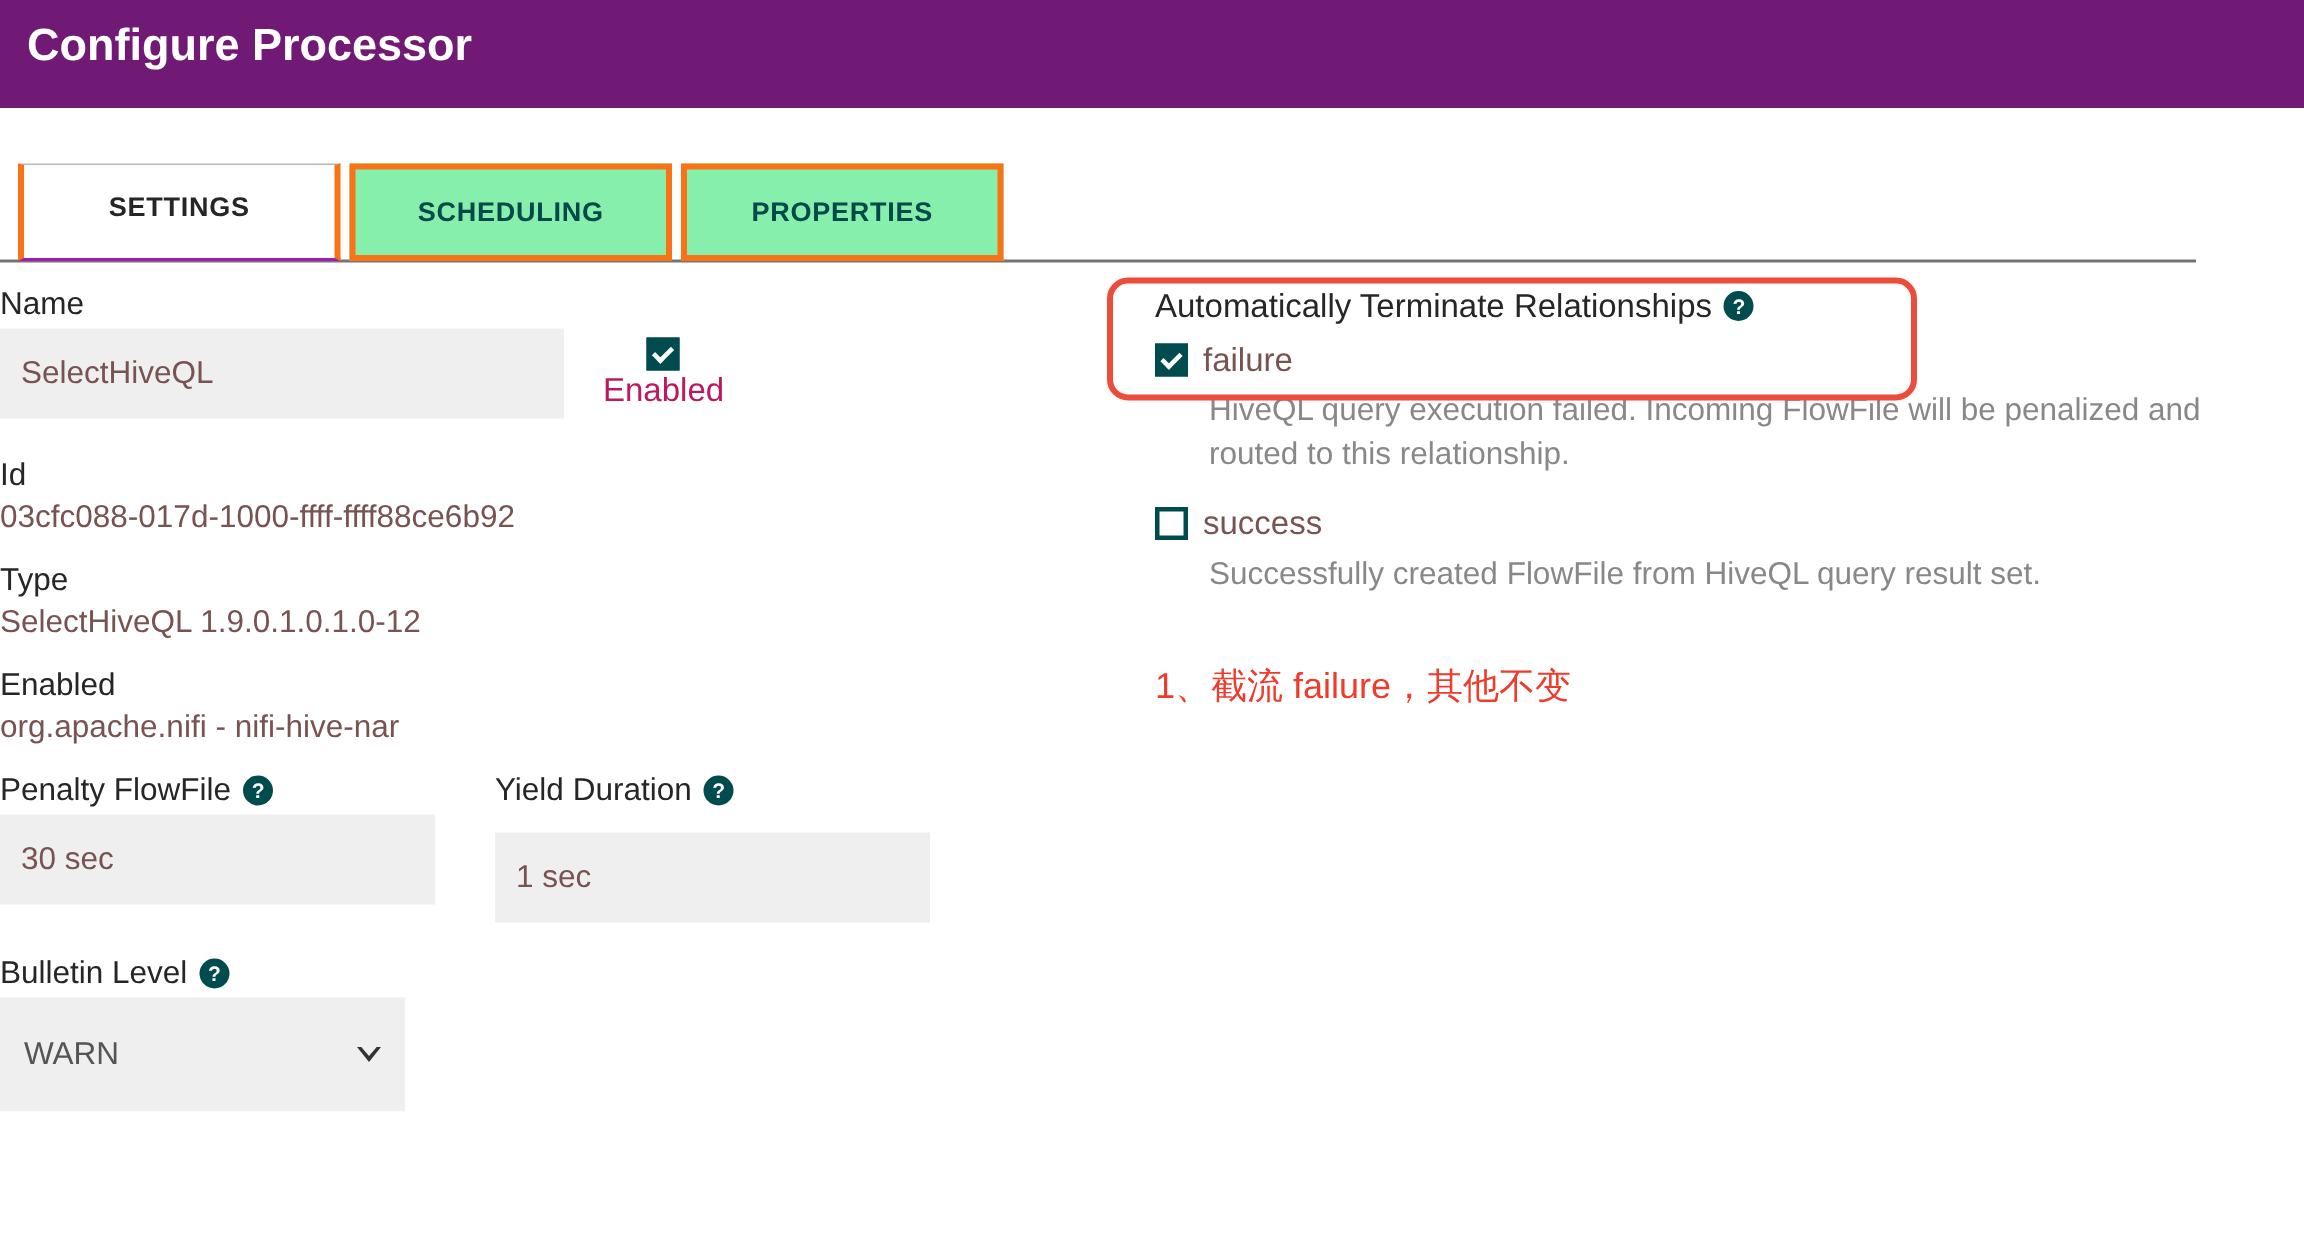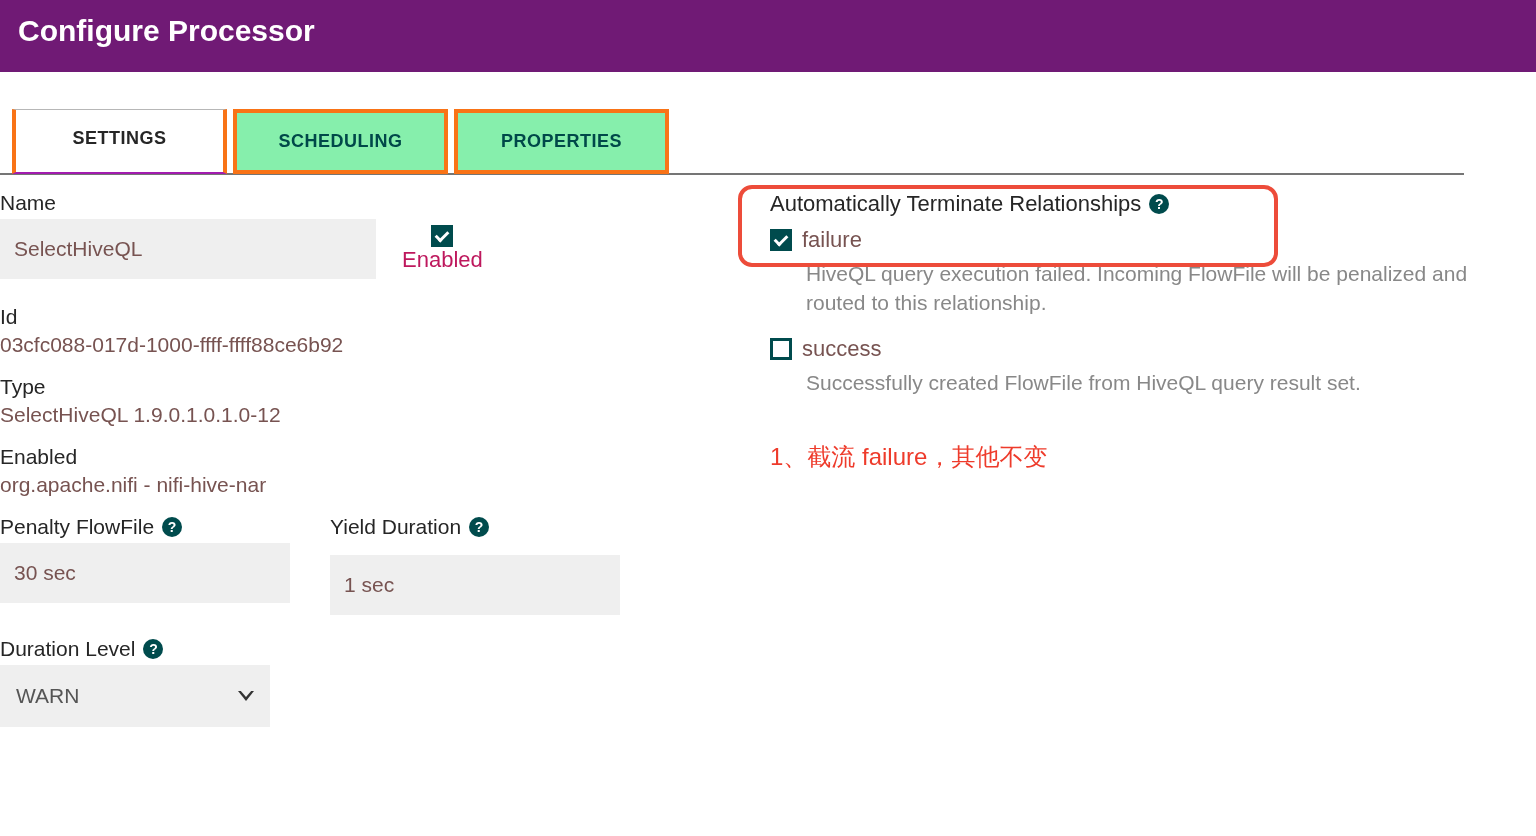--- a/index.html
+++ b/index.html
@@ -108,21 +108,21 @@
     transform: rotate(45deg) translate(-1px,-1px);
   }
   .two-col {
     display: flex;
     gap: 30px;
   }
   .subcol { width: 300px; }
   .select-box {
     width: 270px;
     background: #efefef;
-    height: 62px;
+    height: 76px;
     display: flex;
     align-items: center;
     justify-content: space-between;
     padding: 0 16px;
     color: #555;
     font-size: 21px;
     cursor: pointer;
   }
   .help-icon {
     width: 20px; height: 20px;
@@ -234,21 +234,21 @@
           <span>Yield Duration</span>
           <span class="help-icon">?</span>
         </div>
         <input class="text-input" style="width: 290px; margin-top: 12px;" type="text" value="1 sec">
       </div>
     </div>
 
     <div style="height:22px"></div>
 
     <div class="field-label">
-      <span>Duration Level</span>
+      <span>Bulletin Level</span>
       <span class="help-icon">?</span>
     </div>
     <div class="select-box">
       <span>WARN</span>
       <span class="chevron-down"></span>
     </div>
 
   </div>
 
   <div class="right-col">

